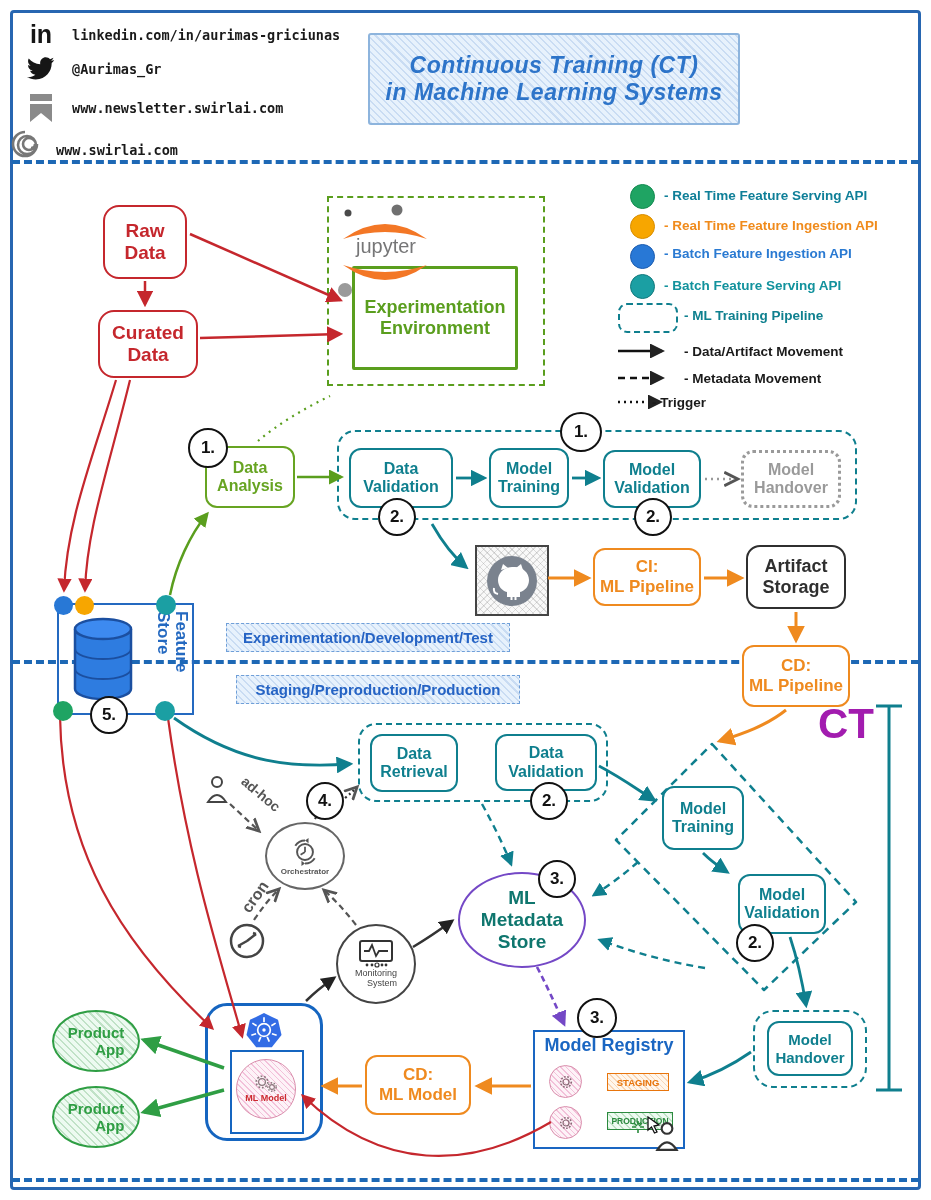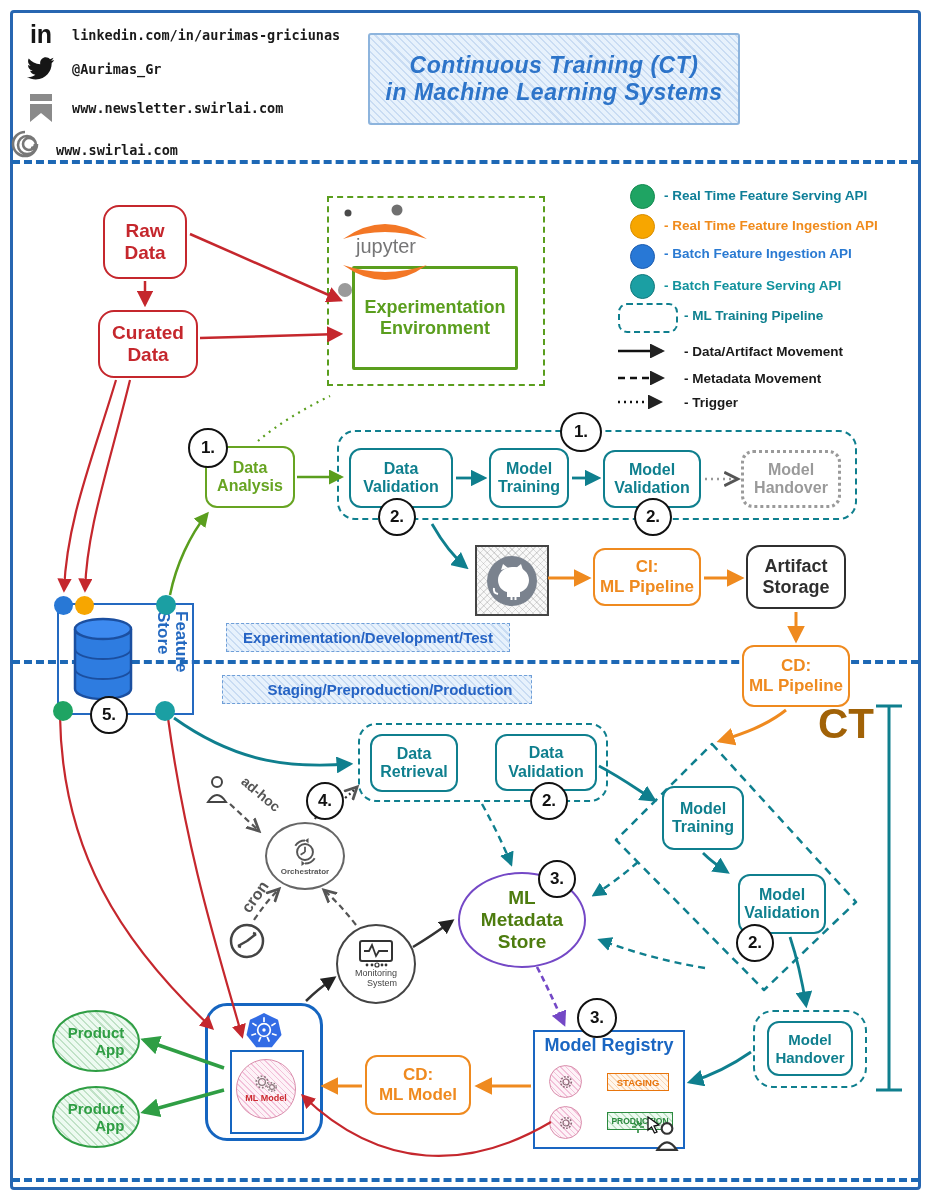--- a/index.html
+++ b/index.html
@@ -100,21 +100,21 @@
     <svg width="58" height="14">
         <line x1="2" y1="7" x2="46" y2="7" stroke="#111" stroke-width="2.5" stroke-dasharray="7,5" marker-end="url(#m-black)"></line>
       </svg>
   </div>
   <div class="abs legend-label" style="left:684px;top:371px;color:#1a1a1a;z-index:3;">- Metadata Movement</div>
   <div class="abs" style="left:616px;top:395px;z-index:3;">
     <svg width="58" height="14">
         <line x1="2" y1="7" x2="44" y2="7" stroke="#111" stroke-width="2.5" stroke-dasharray="2,4" marker-end="url(#m-black)"></line>
       </svg>
   </div>
-  <div class="abs legend-label" style="left:684px;top:395px;color:#1a1a1a;z-index:3;">- Trigger</div>
+  <div class="abs legend-label" style="left:652px;top:395px;color:#1a1a1a;z-index:3;">- Trigger</div>
 
   <div class="node red-node" style="left:103px;top:205px;width:84px;height:74px;">Raw
 Data</div>
   <div class="node red-node" style="left:98px;top:310px;width:100px;height:68px;">Curated
 Data</div>
 
   <div class="green-dashed-box" style="left:327px;top:196px;width:218px;height:190px;"></div>
   <div class="abs" style="left:335px;top:203px;z-index:4;">
     <svg width="100" height="96" viewBox="0 0 100 96">
       <circle cx="13" cy="10" r="3.5" fill="#4a4a4a"></circle>
@@ -164,23 +164,23 @@
     <div style="position:absolute;right:2px;top:6px;writing-mode:vertical-rl;text-orientation:sideways;font-weight:700;font-size:17px;color:#2469c0;white-space:pre-line;line-height:1.05;">Feature
 Store</div>
   </div>
   <div class="dot" style="left:54px;top:596px;width:19px;height:19px;background:#2878d6;"></div>
   <div class="dot" style="left:75px;top:596px;width:19px;height:19px;background:#f7a600;"></div>
   <div class="dot" style="left:156px;top:595px;width:20px;height:20px;background:#1b9fa3;"></div>
   <div class="dot" style="left:53px;top:701px;width:20px;height:20px;background:#1fa463;"></div>
   <div class="dot" style="left:155px;top:701px;width:20px;height:20px;background:#1b9fa3;"></div>
 
   <div class="env-label blue-hatch" style="left:226px;top:623px;width:282px;height:27px;">Experimentation/Development/Test</div>
-  <div class="env-label blue-hatch" style="left:222px;top:675px;width:282px;height:27px;padding-left:26px;">Staging/Preproduction/Production</div>
-
-  <div class="abs" style="left:818px;top:700px;font-size:42px;font-weight:700;color:#a16207;z-index:3;">CT</div>
+  <div class="env-label blue-hatch" style="left:236px;top:675px;width:282px;height:27px;">Staging/Preproduction/Production</div>
+
+  <div class="abs" style="left:818px;top:700px;font-size:42px;font-weight:700;color:#a21caf;z-index:3;">CT</div>
 
   <div class="dashed-box" style="left:358px;top:723px;width:250px;height:79px;"></div>
   <div class="node teal-node" style="left:370px;top:734px;width:88px;height:58px;">Data
 Retrieval</div>
   <div class="node teal-node" style="left:495px;top:734px;width:102px;height:57px;">Data
 Validation</div>
   <div class="node teal-node" style="left:662px;top:786px;width:82px;height:64px;">Model
 Training</div>
   <div class="node teal-node" style="left:738px;top:874px;width:88px;height:60px;">Model
 Validation</div>
@@ -216,21 +216,21 @@
       <circle cx="9" cy="25" r="1.4" fill="#333"></circle>
         <circle cx="14" cy="25" r="1.4" fill="#333"></circle>
         <circle cx="19" cy="25" r="2" fill="none" stroke="#333" stroke-width="1.2"></circle>
         <circle cx="24" cy="25" r="1.4" fill="#333"></circle>
         <circle cx="28" cy="25" r="1.4" fill="#333"></circle>
     </svg>
     <div style="font-size:9px;color:#444;text-align:right;white-space:pre-line;line-height:1.1;">Monitoring
 System</div>
   </div>
 
-  <div class="node" style="left:458px;top:872px;width:128px;height:96px;border:2.5px solid #7448c6;color:#4d7c0f;font-size:19px;border-radius:50%;">ML
+  <div class="node" style="left:458px;top:872px;width:128px;height:96px;border:2.5px solid #7448c6;color:#0f766e;font-size:19px;border-radius:50%;">ML
 Metadata
 Store</div>
 
   <div class="dashed-box" style="left:753px;top:1010px;width:114px;height:78px;border-radius:20px;"></div>
   <div class="node teal-node" style="left:767px;top:1021px;width:86px;height:55px;font-size:15px;">Model
 Handover</div>
 
   <div class="abs" style="left:533px;top:1030px;width:148px;height:115px;border:2.5px solid #1a66c2;background:#fff;z-index:3;">
     <div style="text-align:center;font-weight:700;font-size:18px;color:#1a66c2;margin-top:3px;">Model Registry</div>
     <div class="pink-hatch" style="position:absolute;left:14px;top:33px;width:31px;height:31px;border:1.5px solid #d98cab;border-radius:50%;display:flex;align-items:center;justify-content:center;">

